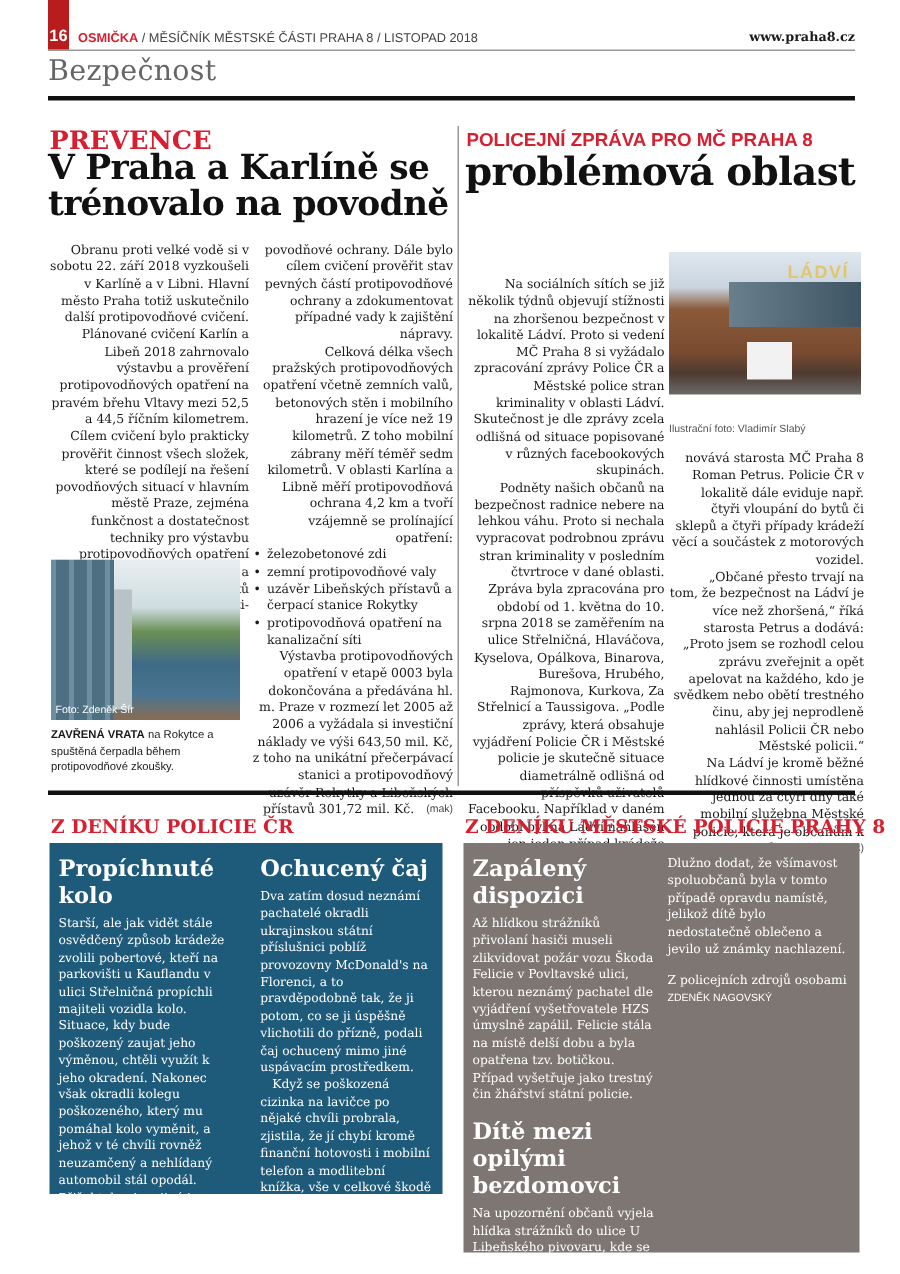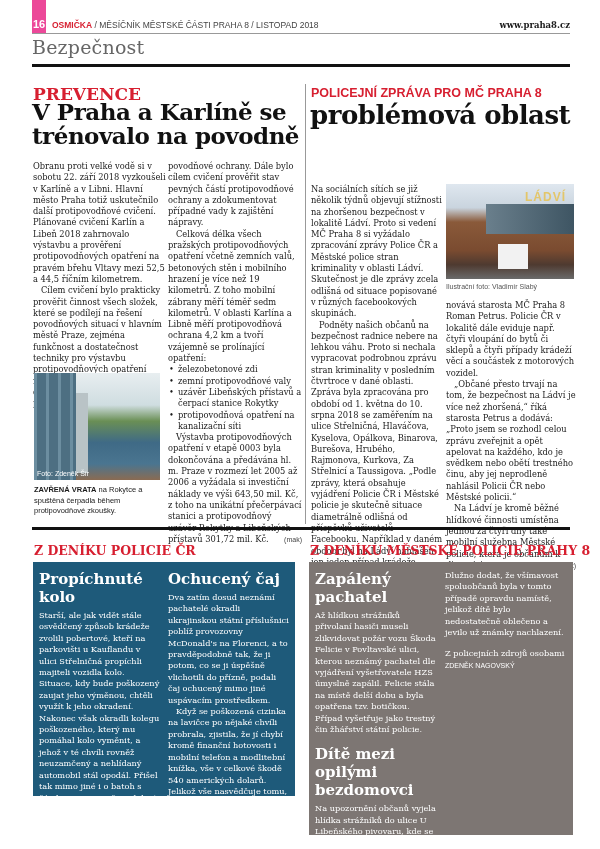--- a/index.html
+++ b/index.html
@@ -1,27 +1,27 @@
 <!DOCTYPE html>
 <html><head>
   <meta charset="utf-8">
   <style>
     * { margin: 0; padding: 0; box-sizing: border-box; }
     body { width: 600px; height: 849px; background: #fff; font-family: "DejaVu Serif", serif; color: #1a1a1a; position: relative; overflow: hidden; }
     .header { position: absolute; top: 0; left: 32px; right: 30px; height: 34px; border-bottom: 1px solid #999; }
-    .page-num { position: absolute; left: 0; top: 0; width: 14px; height: 33px; background: #ec4899; color: #fff; font-family: "Liberation Sans", sans-serif; font-weight: bold; font-size: 11px; display: flex; align-items: flex-end; justify-content: center; padding-bottom: 3px; }
+    .page-num { position: absolute; left: 0; top: 0; width: 14px; height: 33px; background: #b91c1c; color: #fff; font-family: "Liberation Sans", sans-serif; font-weight: bold; font-size: 11px; display: flex; align-items: flex-end; justify-content: center; padding-bottom: 3px; }
     .mag { position: absolute; left: 20px; bottom: 3px; font-family: "Liberation Sans", sans-serif; font-size: 8.5px; color: #444; }
     .mag b { color: #d71f30; }
     .site { position: absolute; right: 0; bottom: 3px; font-family: "DejaVu Serif", serif; font-weight: bold; font-size: 8.5px; }
     .section-title { position: absolute; left: 32px; top: 36px; font-size: 19px; color: #666; font-family: "DejaVu Serif", serif; letter-spacing: 0.2px; }
     .rule-thick { position: absolute; left: 32px; right: 30px; height: 3px; background: #111; }
     .kicker { font-family: "Liberation Sans", sans-serif; font-weight: bold; color: #d71f30; font-size: 13px; }
     .headline { font-family: "DejaVu Serif", serif; font-weight: bold; color: #111; line-height: 1.05; letter-spacing: -0.5px; }
     .col { position: absolute; font-size: 8.3px; line-height: 11.3px; text-align: left; }
-    .col p { text-indent: 0; }
+    .col p { text-indent: 0; text-align: right; }
     .col p + p { text-indent: 8px; }
     .bullets { list-style: none; }
     .bullets li { padding-left: 10px; position: relative; }
     .bullets li::before { content: "•"; position: absolute; left: 1px; }
     .sig { font-family: "Liberation Sans", sans-serif; font-size: 7px; color: #444; float: right; }
     .photo { position: absolute; overflow: hidden; }
     .caption { font-family: "Liberation Sans", sans-serif; font-size: 7.5px; line-height: 10.5px; position: absolute; }
     .caption b { font-weight: bold; }
     .vdiv { position: absolute; width: 1px; background: #999; }
     .box { position: absolute; color: #fff; padding: 8px 6px; }
@@ -75,54 +75,54 @@
 <div class="kicker" style="position:absolute; left:311px; top:86px; font-size:12.5px;">POLICEJNÍ ZPRÁVA PRO MČ PRAHA 8</div>
 <div class="headline" style="position:absolute; left:310px; top:102px; font-size:26px; width:270px;">
   <div>problémová oblast</div>
 </div>
 
 <div class="col" style="left:311px; top:184px; width:132px;">
   <p>Na sociálních sítích se již několik týdnů objevují stížnosti na zhoršenou bezpečnost v lokalitě Ládví. Proto si vedení MČ Praha 8 si vyžádalo zpracování zprávy Police ČR a Městské police stran kriminality v oblasti Ládví. Skutečnost je dle zprávy zcela odlišná od situace popisované v různých facebookových skupinách.</p>
   <p>Podněty našich občanů na bezpečnost radnice nebere na lehkou váhu. Proto si nechala vypracovat podrobnou zprávu stran kriminality v posledním čtvrtroce v dané oblasti. Zpráva byla zpracována pro období od 1. května do 10. srpna 2018 se zaměřením na ulice Střelničná, Hlaváčova, Kyselova, Opálkova, Binarova, Burešova, Hrubého, Rajmonova, Kurkova, Za Střelnicí a Taussigova. „Podle zprávy, která obsahuje vyjádření Policie ČR i Městské policie je skutečně situace diametrálně odlišná od příspěvků uživatelů Facebooku. Například v daném období byl na Ládví nahlášen jen jeden případ krádeže motorového vozidla, tři případy kapesních krádeží a žádná loupež,“ vyjme-</p>
 </div>
 
-<div class="photo" style="left:446px; top:184px; width:128px; height:95px; background:linear-gradient(180deg,#dfe7ef 0%,#c9d4de 25%,#8a5a3a 40%,#7a4b30 70%,#4e3a30 85%,#6a6a6a 100%);">
+<div class="photo" style="left:446px; top:168px; width:128px; height:95px; background:linear-gradient(180deg,#dfe7ef 0%,#c9d4de 25%,#8a5a3a 40%,#7a4b30 70%,#4e3a30 85%,#6a6a6a 100%);">
   <div style="position:absolute; left:40px; top:20px; width:88px; height:30px; background:linear-gradient(90deg,#6a7f8c,#3e5563);"></div>
   <div style="position:absolute; right:8px; top:6px; font-family:'Liberation Sans',sans-serif; font-weight:bold; font-size:12px; color:#e3c66a; letter-spacing:1px;">LÁDVÍ</div>
   <div style="position:absolute; left:52px; top:60px; width:30px; height:25px; background:#f2f2f2;"></div>
 </div>
 <div class="caption" style="left:446px; top:282px; width:130px; color:#555; font-size:7px;">Ilustrační foto: Vladimír Slabý</div>
 
 <div class="col" style="left:446px; top:300px; width:130px;">
   <p>novává starosta MČ Praha 8 Roman Petrus. Policie ČR v lokalitě dále eviduje např. čtyři vloupání do bytů či sklepů a čtyři případy krádeží věcí a součástek z motorových vozidel.</p>
   <p>„Občané přesto trvají na tom, že bezpečnost na Ládví je více než zhoršená,“ říká starosta Petrus a dodává: „Proto jsem se rozhodl celou zprávu zveřejnit a opět apelovat na každého, kdo je svědkem nebo obětí trestného činu, aby jej neprodleně nahlásil Policii ČR nebo Městské policii.“</p>
   <p style="text-indent:8px;"><span>Na Ládví je kromě běžné hlídkové činnosti umístěna jednou za čtyři dny také mobilní služebna Městské policie, která je občanům k dispozici.</span> <span class="sig">(mak)</span></p>
 </div>
 
 <div class="rule-thick" style="top:527px;"></div>
 
 <div class="kicker" style="position:absolute; left:34px; top:543px; font-family:'DejaVu Serif',serif; font-size:12.5px;">Z DENÍKU POLICIE ČR</div>
-<div class="box" style="left:33px; top:562px; width:262px; height:234px; background:#1e5a7a; display:flex; gap:8px;">
+<div class="box" style="left:33px; top:562px; width:262px; height:234px; background:#1e5a7a; display:flex; gap:19px;">
   <div style="width:124px;">
     <h3>Propíchnuté kolo</h3>
     <div class="txt">Starší, ale jak vidět stále osvědčený způsob krádeže zvolili pobertové, kteří na parkovišti u Kauflandu v ulici Střelničná propíchli majiteli vozidla kolo. Situace, kdy bude poškozený zaujat jeho výměnou, chtěli využít k jeho okradení. Nakonec však okradli kolegu poškozeného, který mu pomáhal kolo vyměnit, a jehož v té chvíli rovněž neuzamčený a nehlídaný automobil stál opodál. Přišel tak mimo jiné i o batoh s částkou 60 000 Kč. Podobný způsob krádeže zvolili podezřelí ještě před prodejnou OBI v jiné městské části, načež byli kriminalisty vypátráni a zadrženi. Kromě sdělení obvinění padl v tomto případě i návrh na vzetí do vazby.</div>
   </div>
   <div style="width:124px;">
     <h3>Ochucený čaj</h3>
     <div class="txt">
       <p>Dva zatím dosud neznámí pachatelé okradli ukrajinskou státní příslušnici poblíž provozovny McDonald's na Florenci, a to pravděpodobně tak, že ji potom, co se ji úspěšně vlichotili do přízně, podali čaj ochucený mimo jiné uspávacím prostředkem.</p>
       <p>Když se poškozená cizinka na lavičce po nějaké chvíli probrala, zjistila, že jí chybí kromě finanční hotovosti i mobilní telefon a modlitební knížka, vše v celkové škodě 540 amerických dolarů. Jelikož vše nasvědčuje tomu, že poškozená byla uvedena podezřelými úmyslně do stavu bezmoci, vyšetřují detektivové popsaný skutek jako zločin loupeže.</p>
     </div>
   </div>
 </div>
 
 <div class="kicker" style="position:absolute; left:310px; top:543px; font-family:'DejaVu Serif',serif; font-size:12.5px;">Z DENÍKU MĚSTSKÉ POLICIE PRAHY 8</div>
 <div class="box" style="left:309px; top:562px; width:264px; height:273px; background:#7d7673; display:flex; gap:8px;">
   <div style="width:126px;">
-    <h3>Zapálený pachatel</h3>
+    <h3>Zapálený dispozici</h3>
     <div class="txt" style="margin-bottom:10px;">Až hlídkou strážníků přivolaní hasiči museli zlikvidovat požár vozu Škoda Felicie v Povltavské ulici, kterou neznámý pachatel dle vyjádření vyšetřovatele HZS úmyslně zapálil. Felicie stála na místě delší dobu a byla opatřena tzv. botičkou. Případ vyšetřuje jako trestný čin žhářství státní policie.</div>
     <h3>Dítě mezi opilými bezdomovci</h3>
     <div class="txt" style="height:60px; overflow:hidden;">Na upozornění občanů vyjela hlídka strážníků do ulice U Libeňského pivovaru, kde se měla skupina „bezdomovců“ hlučně bavit a popíjet alkohol. Na místě bylo navíc hlídkou zjištěno, že se mezi podnapilými osobami nachází i malé dítě v kočárku. Jelikož žena, která měla dítě na starosti, jevila značný stupeň podnapilosti, byl na místo povolán dosahový pracovník OSPODu (Orgán sociálně-právní ochrany dětí), který zařídil předání dítěte dědečkovi. Věc byla následně postoupena k projednání příslušnému správnímu orgánu.</div>
   </div>
   <div style="width:126px;">
     <div class="txt">
       <p>Dlužno dodat, že všímavost spoluobčanů byla v tomto případě opravdu namístě, jelikož dítě bylo nedostatečně oblečeno a jevilo už známky nachlazení.</p>
       <p style="margin-top:10px; text-indent:0;">Z policejních zdrojů osobami</p>
       <p style="text-indent:0; font-family:'Liberation Sans',sans-serif; font-size:7px;">ZDENĚK NAGOVSKÝ</p>
     </div>

